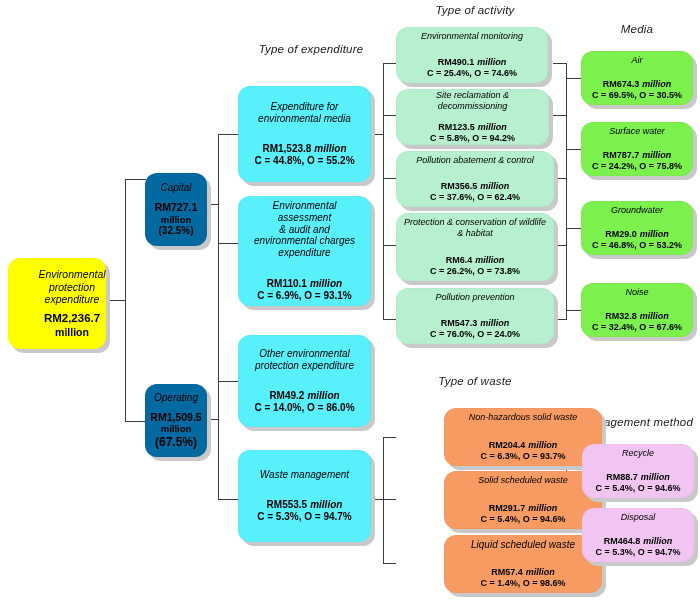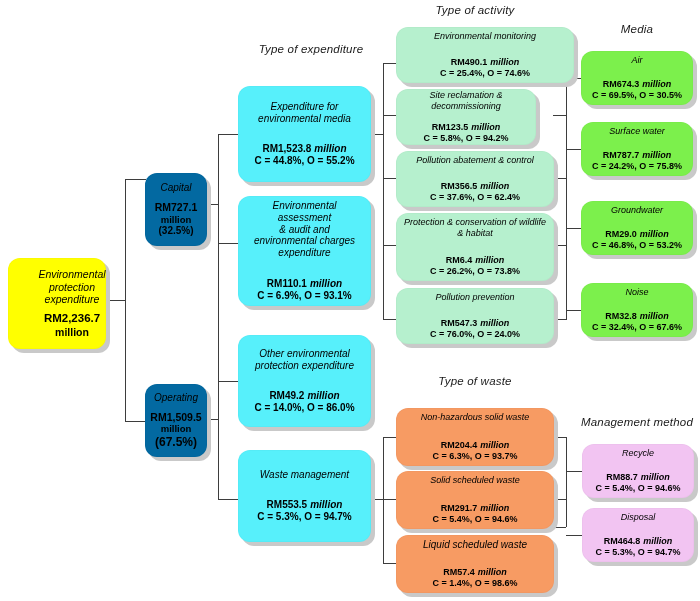--- a/index.html
+++ b/index.html
@@ -52,21 +52,21 @@
   }
   .node .val .ital{font-weight:bold;font-style:italic;}
   .node .sub{font-weight:bold;line-height:1.2;}
   .gap{height:7px;}
 
   .yellow{background:#ffff00;}
   .amber {background:#0369a1;text-align:right;}
   .cyan  {background:#57f0fb;}
   .mint  {background:#b6f0ce;}
   .green {background:#7cf04c;}
-  .orange{background:#f79b63;}
+  .orange{background:#f79b63;margin-left:48px;}
   .lilac {background:#f2c4f2;}
 
   
   .ln{position:absolute;background:#3d3d3d;z-index:1;}
   .h{height:1px;}
   .v{width:1px;}
 
   
   .notes{
     position:absolute;
@@ -192,30 +192,30 @@
 
   <div class="node cyan" style="left:238px;top:450px;width:133px;height:92px;">
     <div class="title" style="font-size:10px;">Waste management</div>
     <div class="gap"></div>
     <div class="val" style="font-size:10px;">
       <span>RM553.5</span><span class="ital" style="margin-left:3px;">million</span>
     </div>
     <div class="sub" style="font-size:10px;">C = 5.3%, O = 94.7%</div>
   </div>
 
-  <div class="node mint" style="left:396px;top:27px;width:178px;height:56px;">
+  <div class="node mint" style="left:396px;top:27px;width:152px;height:56px;">
     <div class="title" style="font-size:9px;">Environmental monitoring</div>
     <div class="gap"></div>
     <div class="val" style="font-size:9px;">
       <span>RM490.1</span><span class="ital" style="margin-left:3px;">million</span>
     </div>
     <div class="sub" style="font-size:9px;">C = 25.4%, O = 74.6%</div>
   </div>
 
-  <div class="node mint" style="left:396px;top:89px;width:140px;height:56px;">
+  <div class="node mint" style="left:396px;top:89px;width:153px;height:56px;">
     <div class="title" style="font-size:9px;">Site reclamation &amp; decommissioning</div>
     <div class="gap"></div>
     <div class="val" style="font-size:9px;">
       <span>RM123.5</span><span class="ital" style="margin-left:3px;">million</span>
     </div>
     <div class="sub" style="font-size:9px;">C = 5.8%, O = 94.2%</div>
   </div>
 
   <div class="node mint" style="left:396px;top:151px;width:158px;height:56px;">
     <div class="title" style="font-size:9px;">Pollution abatement &amp; control</div>

